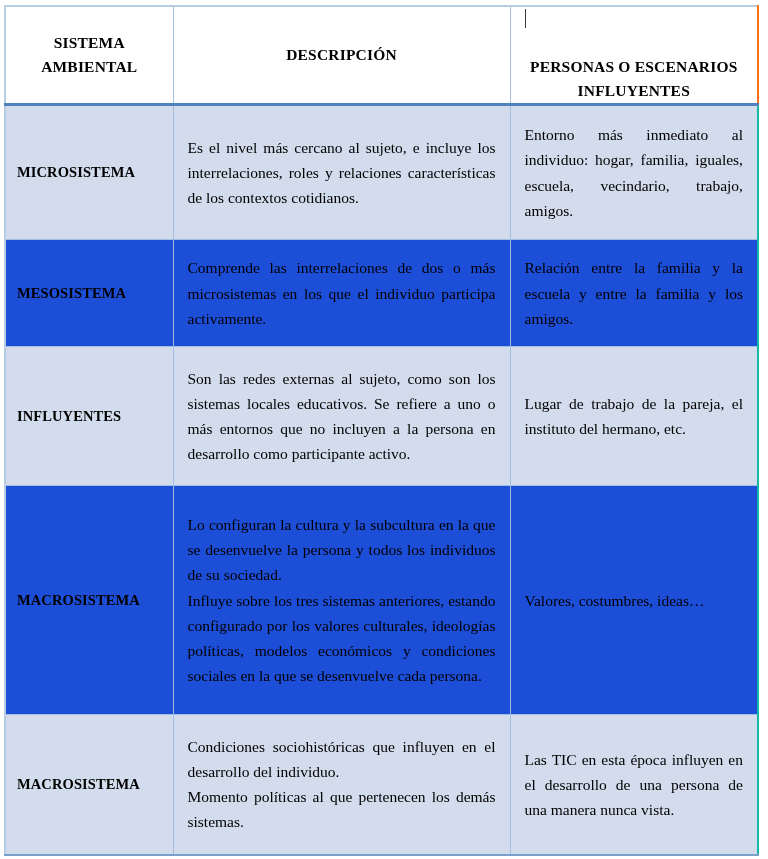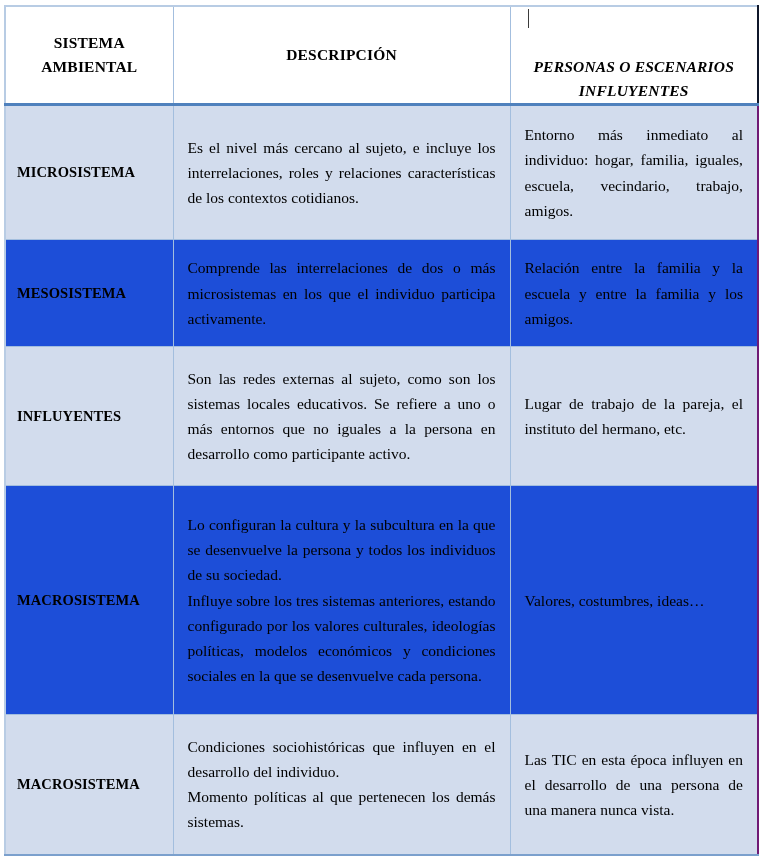--- a/index.html
+++ b/index.html
@@ -43,21 +43,21 @@
     border-left: 1px solid #a3bede;
     border-right: 1px solid #a3bede;
     border-top: 2px solid #b8cce4;
     border-bottom: 3px solid #4f81bd;
     padding: 0;
     height: 95px;
     vertical-align: middle;
     text-align: center;
   }
   thead th:first-child { border-left: 2px solid #b8cce4; }
-  thead th:last-child  { border-right: 2px solid #0f172a; font-style: italic; }
+  thead th:last-child  { border-right: 2px solid #f97316; }
 
   .head-text {
     font-family: "Liberation Serif", "DejaVu Serif", serif;
     font-weight: bold;
     font-size: 15.5px;
     line-height: 1.55;
     letter-spacing: 0.2px;
     text-align: center;
     padding: 0 10px;
     white-space: pre-line;
@@ -75,21 +75,21 @@
     background: #3b3b3b;
   }
 
   
   tbody td {
     border: 1px solid #a3bede;
     padding: 0;
     vertical-align: middle;
   }
   tbody tr td:first-child { border-left: 2px solid #b8cce4; }
-  tbody tr td:last-child  { border-right: 2px solid #701a75; }
+  tbody tr td:last-child  { border-right: 2px solid #14b8a6; }
   tbody tr:last-child td  { border-bottom: 2px solid #7ba0cd; }
 
   tr.shade td { background: #d2dced; }
   tr.plain td { background: #1d4ed8; }
 
   .sys-label {
     font-family: "Liberation Serif", "DejaVu Serif", serif;
     font-weight: bold;
     font-size: 14.5px;
     letter-spacing: 0.1px;
@@ -171,21 +171,21 @@
         <td>
           <div class="cell-text last-line-left">Relación entre la familia y la escuela y entre la familia y los amigos.</div>
         </td>
       </tr>
 
       <tr class="shade r-exo">
         <td>
           <div class="sys-label">INFLUYENTES</div>
         </td>
         <td>
-          <div class="cell-text last-line-left">Son las redes externas al sujeto, como son los sistemas locales educativos. Se refiere a uno o más entornos que no iguales a la persona en desarrollo como participante activo.</div>
+          <div class="cell-text last-line-left">Son las redes externas al sujeto, como son los sistemas locales educativos. Se refiere a uno o más entornos que no incluyen a la persona en desarrollo como participante activo.</div>
         </td>
         <td>
           <div class="cell-text last-line-left">Lugar de trabajo de la pareja, el instituto del hermano, etc.</div>
         </td>
       </tr>
 
       <tr class="plain r-macro">
         <td>
           <div class="sys-label">MACROSISTEMA</div>
         </td>

